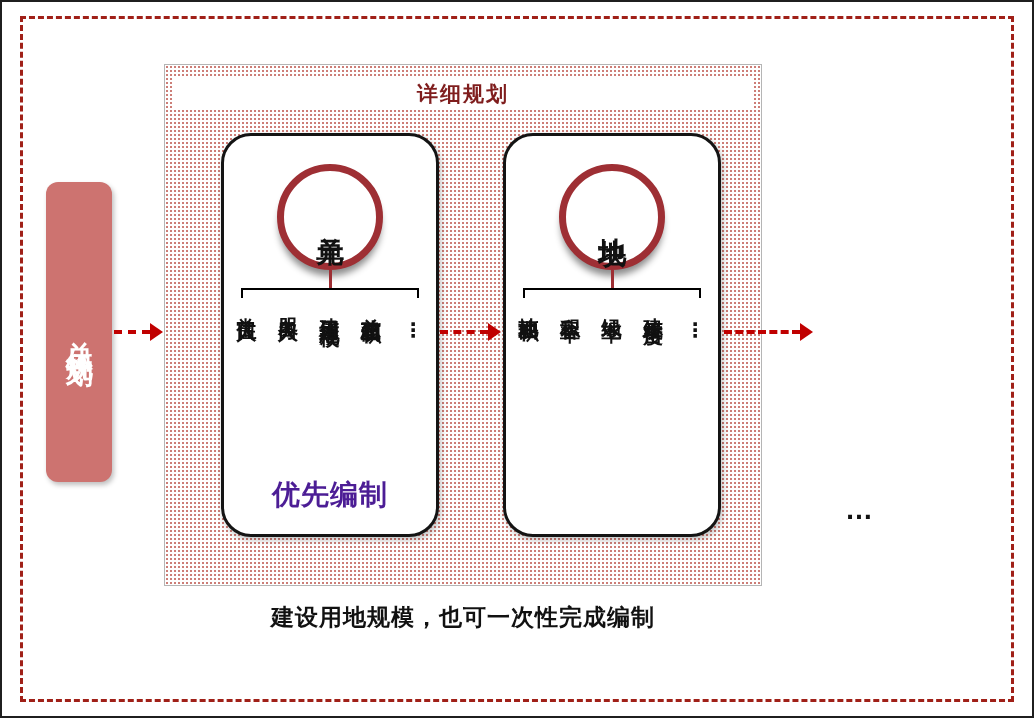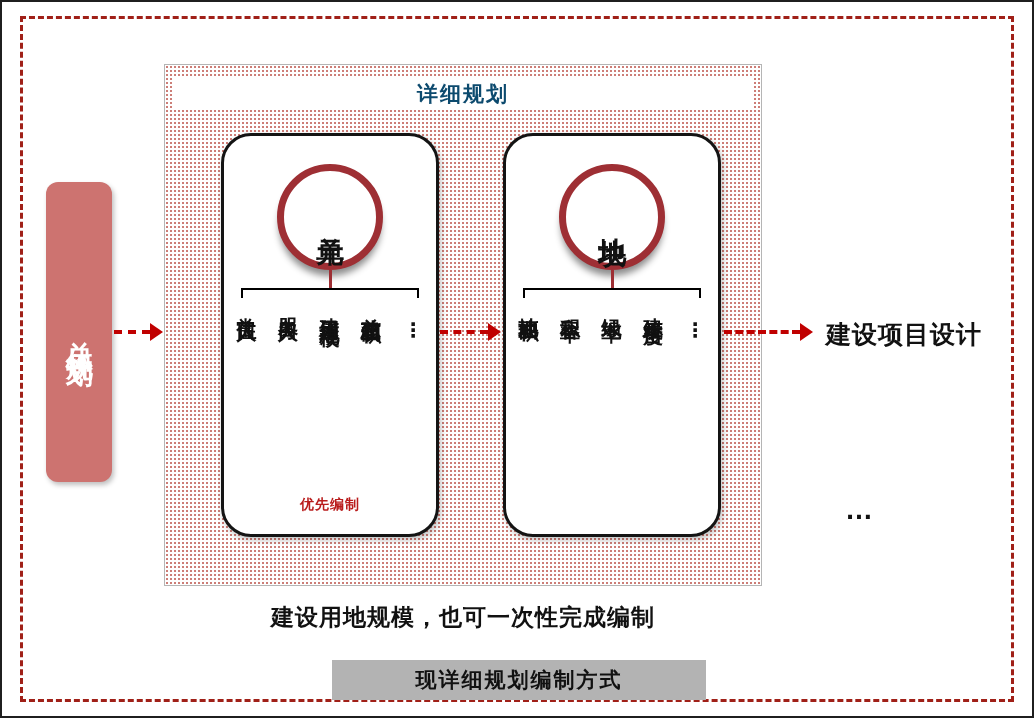--- a/index.html
+++ b/index.html
@@ -46,21 +46,21 @@
     background-color: #fff;
     background-image: radial-gradient(rgba(178,56,46,0.65) 1px, transparent 1.3px);
     background-size: 4px 4px;
     border: 1px solid #b5b5b5;
   }
   .panel-title {
     position: absolute;
     left: 8px; right: 8px; top: 13px; height: 32px;
     background: #ffffff;
     display: flex; align-items: center; justify-content: center;
-    font-size: 21px; font-weight: 700; color: #0c4a6e;
+    font-size: 21px; font-weight: 700; color: #7f1d1d;
     letter-spacing: 2px;
   }
 
   .card {
     position: absolute;
     top: 68px; width: 218px; height: 404px;
     background: #ffffff;
     border: 3px solid #141414;
     border-radius: 30px;
     display: flex; flex-direction: column; align-items: center;
@@ -105,21 +105,21 @@
     font-size: 20px; font-weight: 600; color: #111;
     letter-spacing: 2px; line-height: 1;
   }
   .v-ellipsis {
     font-size: 20px; font-weight: 700; color: #111;
     margin-top: 16px;
   }
 
   .card-footer {
     margin-top: auto; margin-bottom: 20px;
-    color: #b91c1c; font-weight: 700; font-size: 14px;
+    color: #4c1d95; font-weight: 700; font-size: 28px;
     letter-spacing: 1px;
     font-family: Liberation Serif, serif;
   }
 
   
   .arrow {
     position: absolute;
     display: flex; align-items: center;
     height: 18px;
     z-index: 6;
@@ -224,23 +224,19 @@
   <div class="arrow arrow-2">
     <div class="dash"></div>
     <div class="head"></div>
   </div>
 
   <div class="arrow arrow-3">
     <div class="dash"></div>
     <div class="head"></div>
   </div>
 
-  <div class="right-label">建设项目设计</div>
 
   <div class="more-dots">…</div>
 
   <div class="note">建设用地规模，也可一次性完成编制</div>
 
-  <div class="bottom-banner">
-    <span>现详细规划编制方式</span>
-  </div>
 
 </div>
 
 </body></html>

